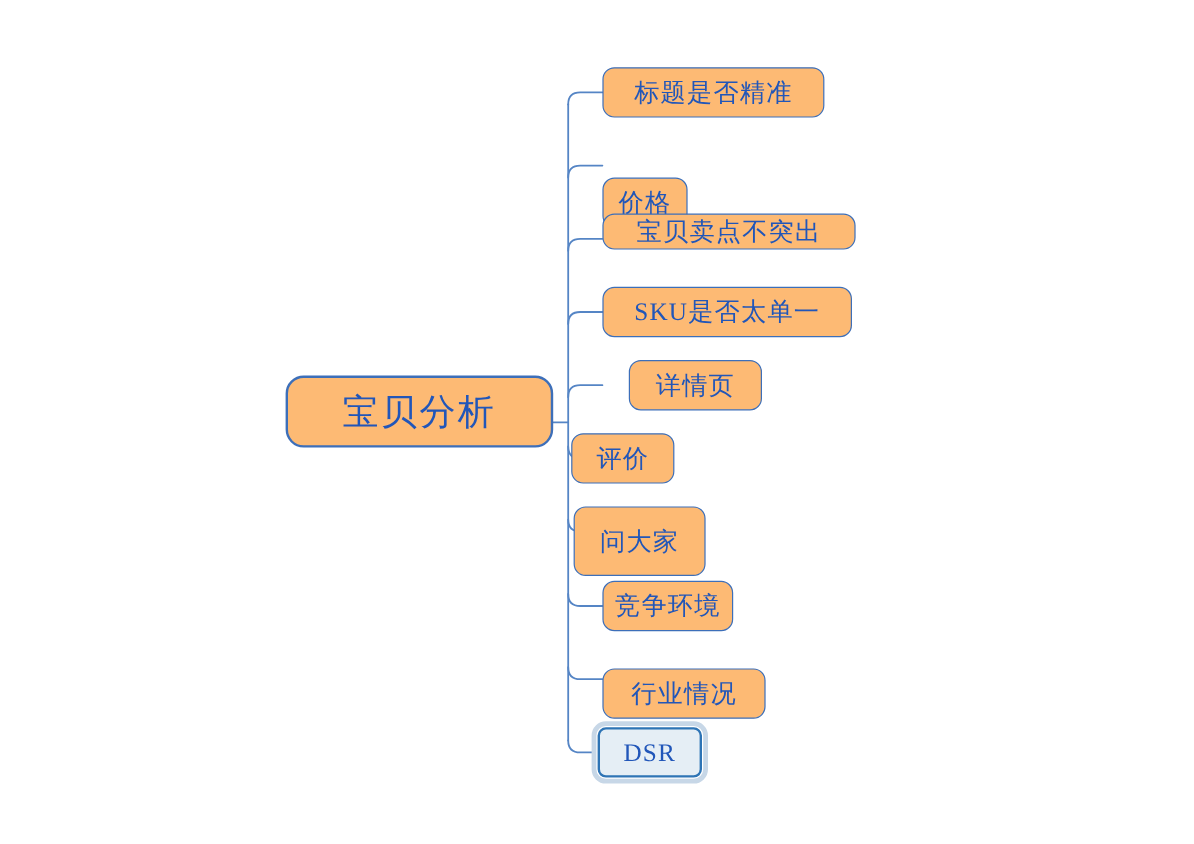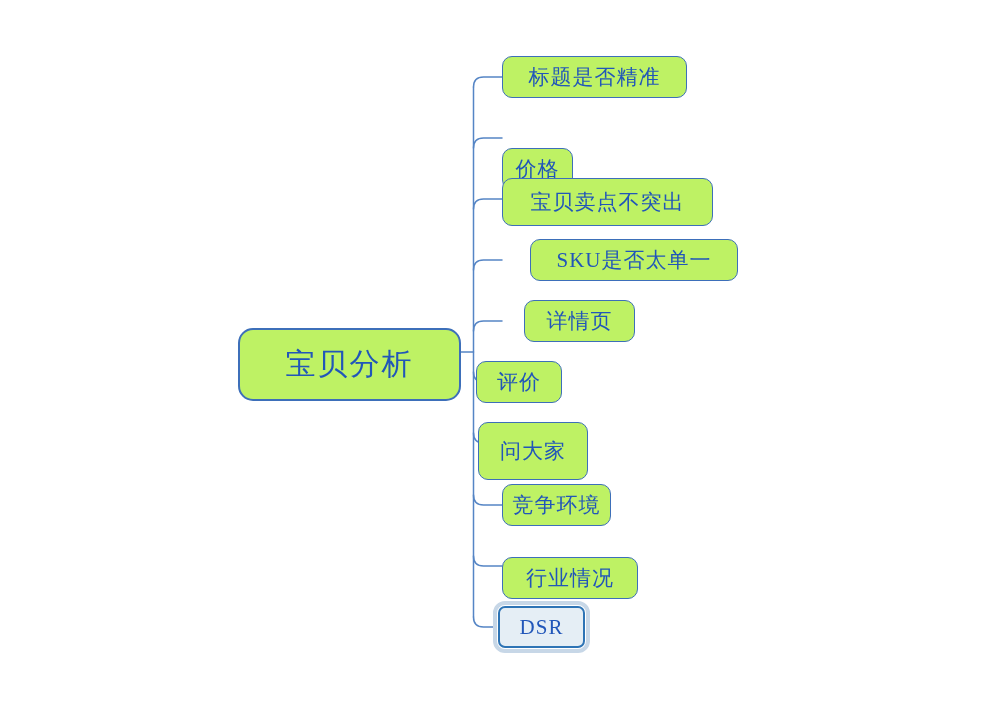--- a/index.html
+++ b/index.html
@@ -21,21 +21,21 @@
     top: 0;
     width: 995px;
     height: 703px;
   }
   .node {
     position: absolute;
     box-sizing: border-box;
     display: flex;
     align-items: center;
     justify-content: center;
-    background: #bef264;
+    background: #fdba74;
     border: 1.5px solid var(--border-color);
     border-radius: 10px;
     color: var(--text-color);
     white-space: nowrap;
   }
   .node.root {
     border-radius: 15px;
     border-width: 2px;
     font-size: 30px;
     letter-spacing: 2px;
@@ -83,33 +83,33 @@
       <path d="M 473.5 148 Q 473.5 138 483.5 138 H 502" fill="none" stroke="#5585c5" stroke-width="1.5" stroke-linecap="round"></path>
       <path d="M 473.5 209 Q 473.5 199 483.5 199 H 502" fill="none" stroke="#5585c5" stroke-width="1.5" stroke-linecap="round"></path>
       <path d="M 473.5 270 Q 473.5 260 483.5 260 H 502" fill="none" stroke="#5585c5" stroke-width="1.5" stroke-linecap="round"></path>
       <path d="M 473.5 331 Q 473.5 321 483.5 321 H 502" fill="none" stroke="#5585c5" stroke-width="1.5" stroke-linecap="round"></path>
       <path d="M 473.5 372 Q 473.5 382 483.5 382 H 502" fill="none" stroke="#5585c5" stroke-width="1.5" stroke-linecap="round"></path>
       <path d="M 473.5 433 Q 473.5 443 483.5 443 H 502" fill="none" stroke="#5585c5" stroke-width="1.5" stroke-linecap="round"></path>
       <path d="M 473.5 495 Q 473.5 505 483.5 505 H 502" fill="none" stroke="#5585c5" stroke-width="1.5" stroke-linecap="round"></path>
       <path d="M 473.5 556 Q 473.5 566 483.5 566 H 502" fill="none" stroke="#5585c5" stroke-width="1.5" stroke-linecap="round"></path>
     </svg>
   <div id="nodes">
-      <div class="node root" style="left: 238px; top: 328px; width: 223px; height: 73px; font-family: Liberation Mono, monospace;">
+      <div class="node root" style="left: 238px; top: 313px; width: 223px; height: 60px; font-family: Liberation Mono, monospace;">
         <span class="node-label">宝贝分析</span>
       </div>
       <div class="node child" style="left: 502px; top: 56px; width: 185px; height: 42px;">
         <span class="node-label">标题是否精准</span>
       </div>
       <div class="node child" style="left: 502px; top: 117px; width: 71px; height: 42px; margin-top: 31px;">
         <span class="node-label">价格</span>
       </div>
-      <div class="node child" style="left: 502px; top: 178px; width: 211px; height: 48px;">
+      <div class="node child" style="left: 502px; top: 178px; width: 211px; height: 30px;">
         <span class="node-label">宝贝卖点不突出</span>
       </div>
-      <div class="node child" style="left: 502px; top: 239px; width: 208px; height: 42px; margin-left: 28px;">
+      <div class="node child" style="left: 502px; top: 239px; width: 208px; height: 42px;">
         <span class="node-label">SKU是否太单一</span>
       </div>
       <div class="node child" style="left: 524px; top: 300px; width: 111px; height: 42px;">
         <span class="node-label">详情页</span>
       </div>
       <div class="node child" style="left: 476px; top: 361px; width: 86px; height: 42px;">
         <span class="node-label">评价</span>
       </div>
       <div class="node child" style="left: 478px; top: 422px; width: 110px; height: 58px;">
         <span class="node-label">问大家</span>

